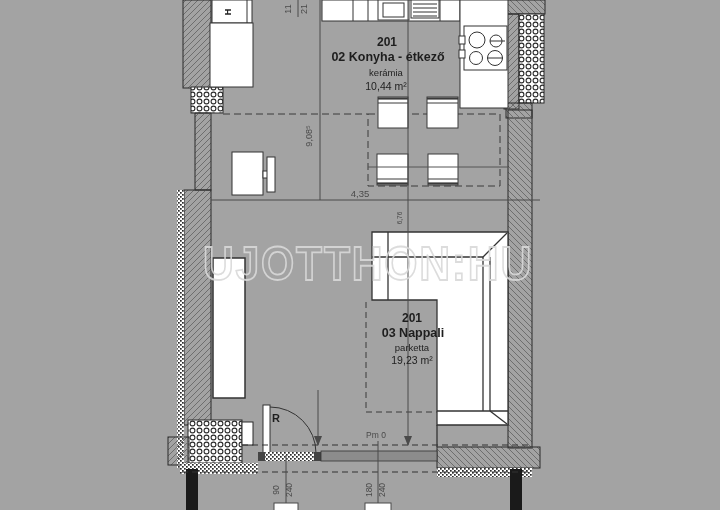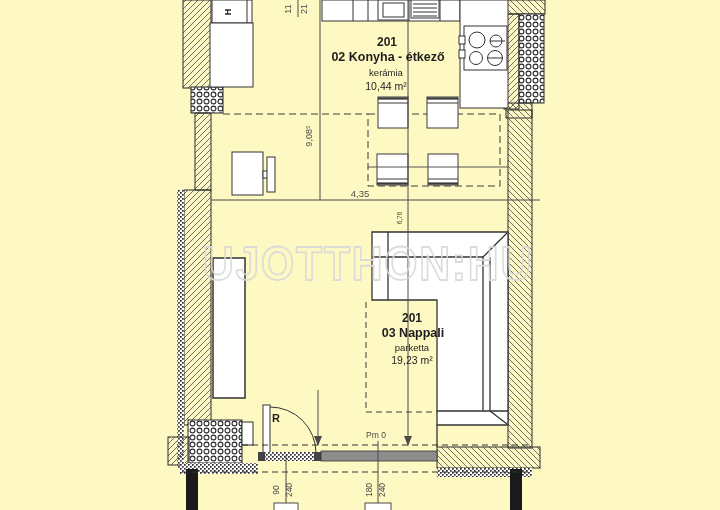--- a/index.html
+++ b/index.html
@@ -1,16 +1,16 @@
 <!DOCTYPE html>
 <html><head>
 <meta charset="utf-8">
 <style>
   html,body{margin:0;padding:0;background:#fff;}
-  #stage{position:relative;width:720px;height:510px;background:#fef9c3;overflow:hidden;}
+  #stage{position:relative;width:720px;height:510px;background:#a3a3a3;overflow:hidden;}
   svg{display:block;}
   .t{font-family:"Liberation Sans", sans-serif; fill:#1e1e1e;}
   .b{font-weight:bold;}
   .dim{fill:#4a4a4a;}
   .wm{font-family:"Liberation Sans", sans-serif; font-weight:bold; fill:none; stroke:#d9d9d9; stroke-width:1.8px; letter-spacing:2px;}
 </style>
 </head>
 <body>
 
 <div id="stage">

